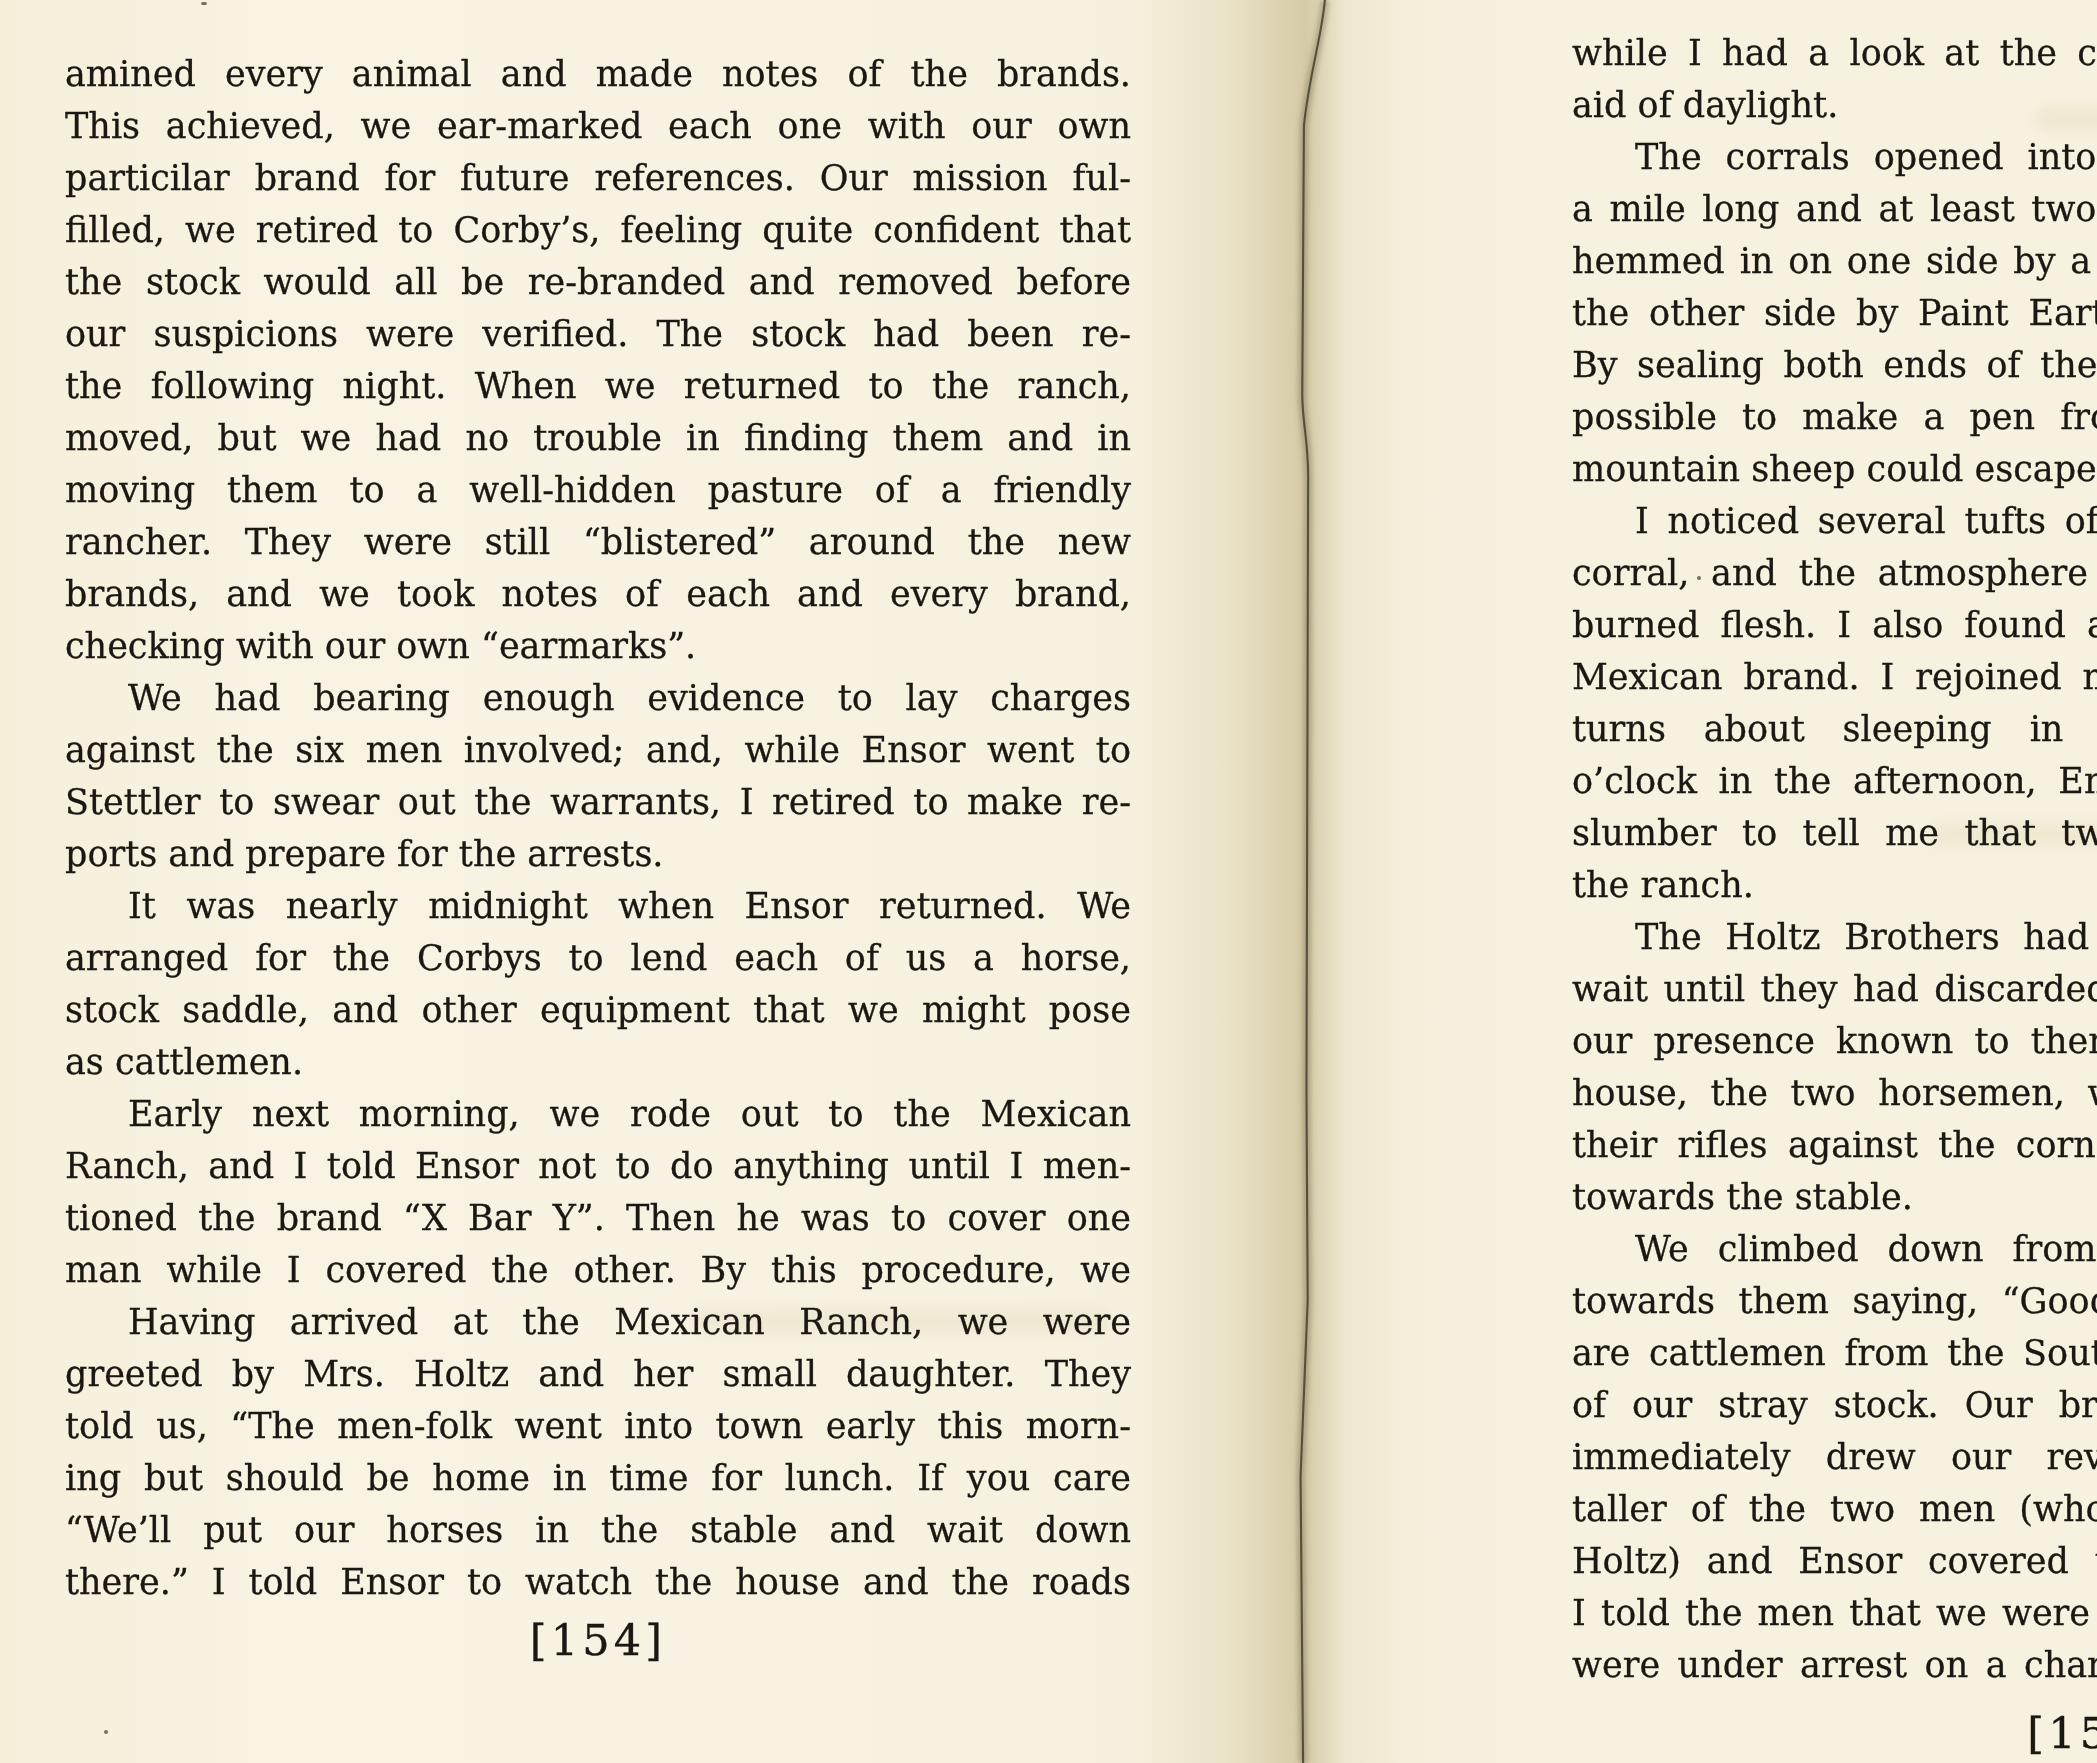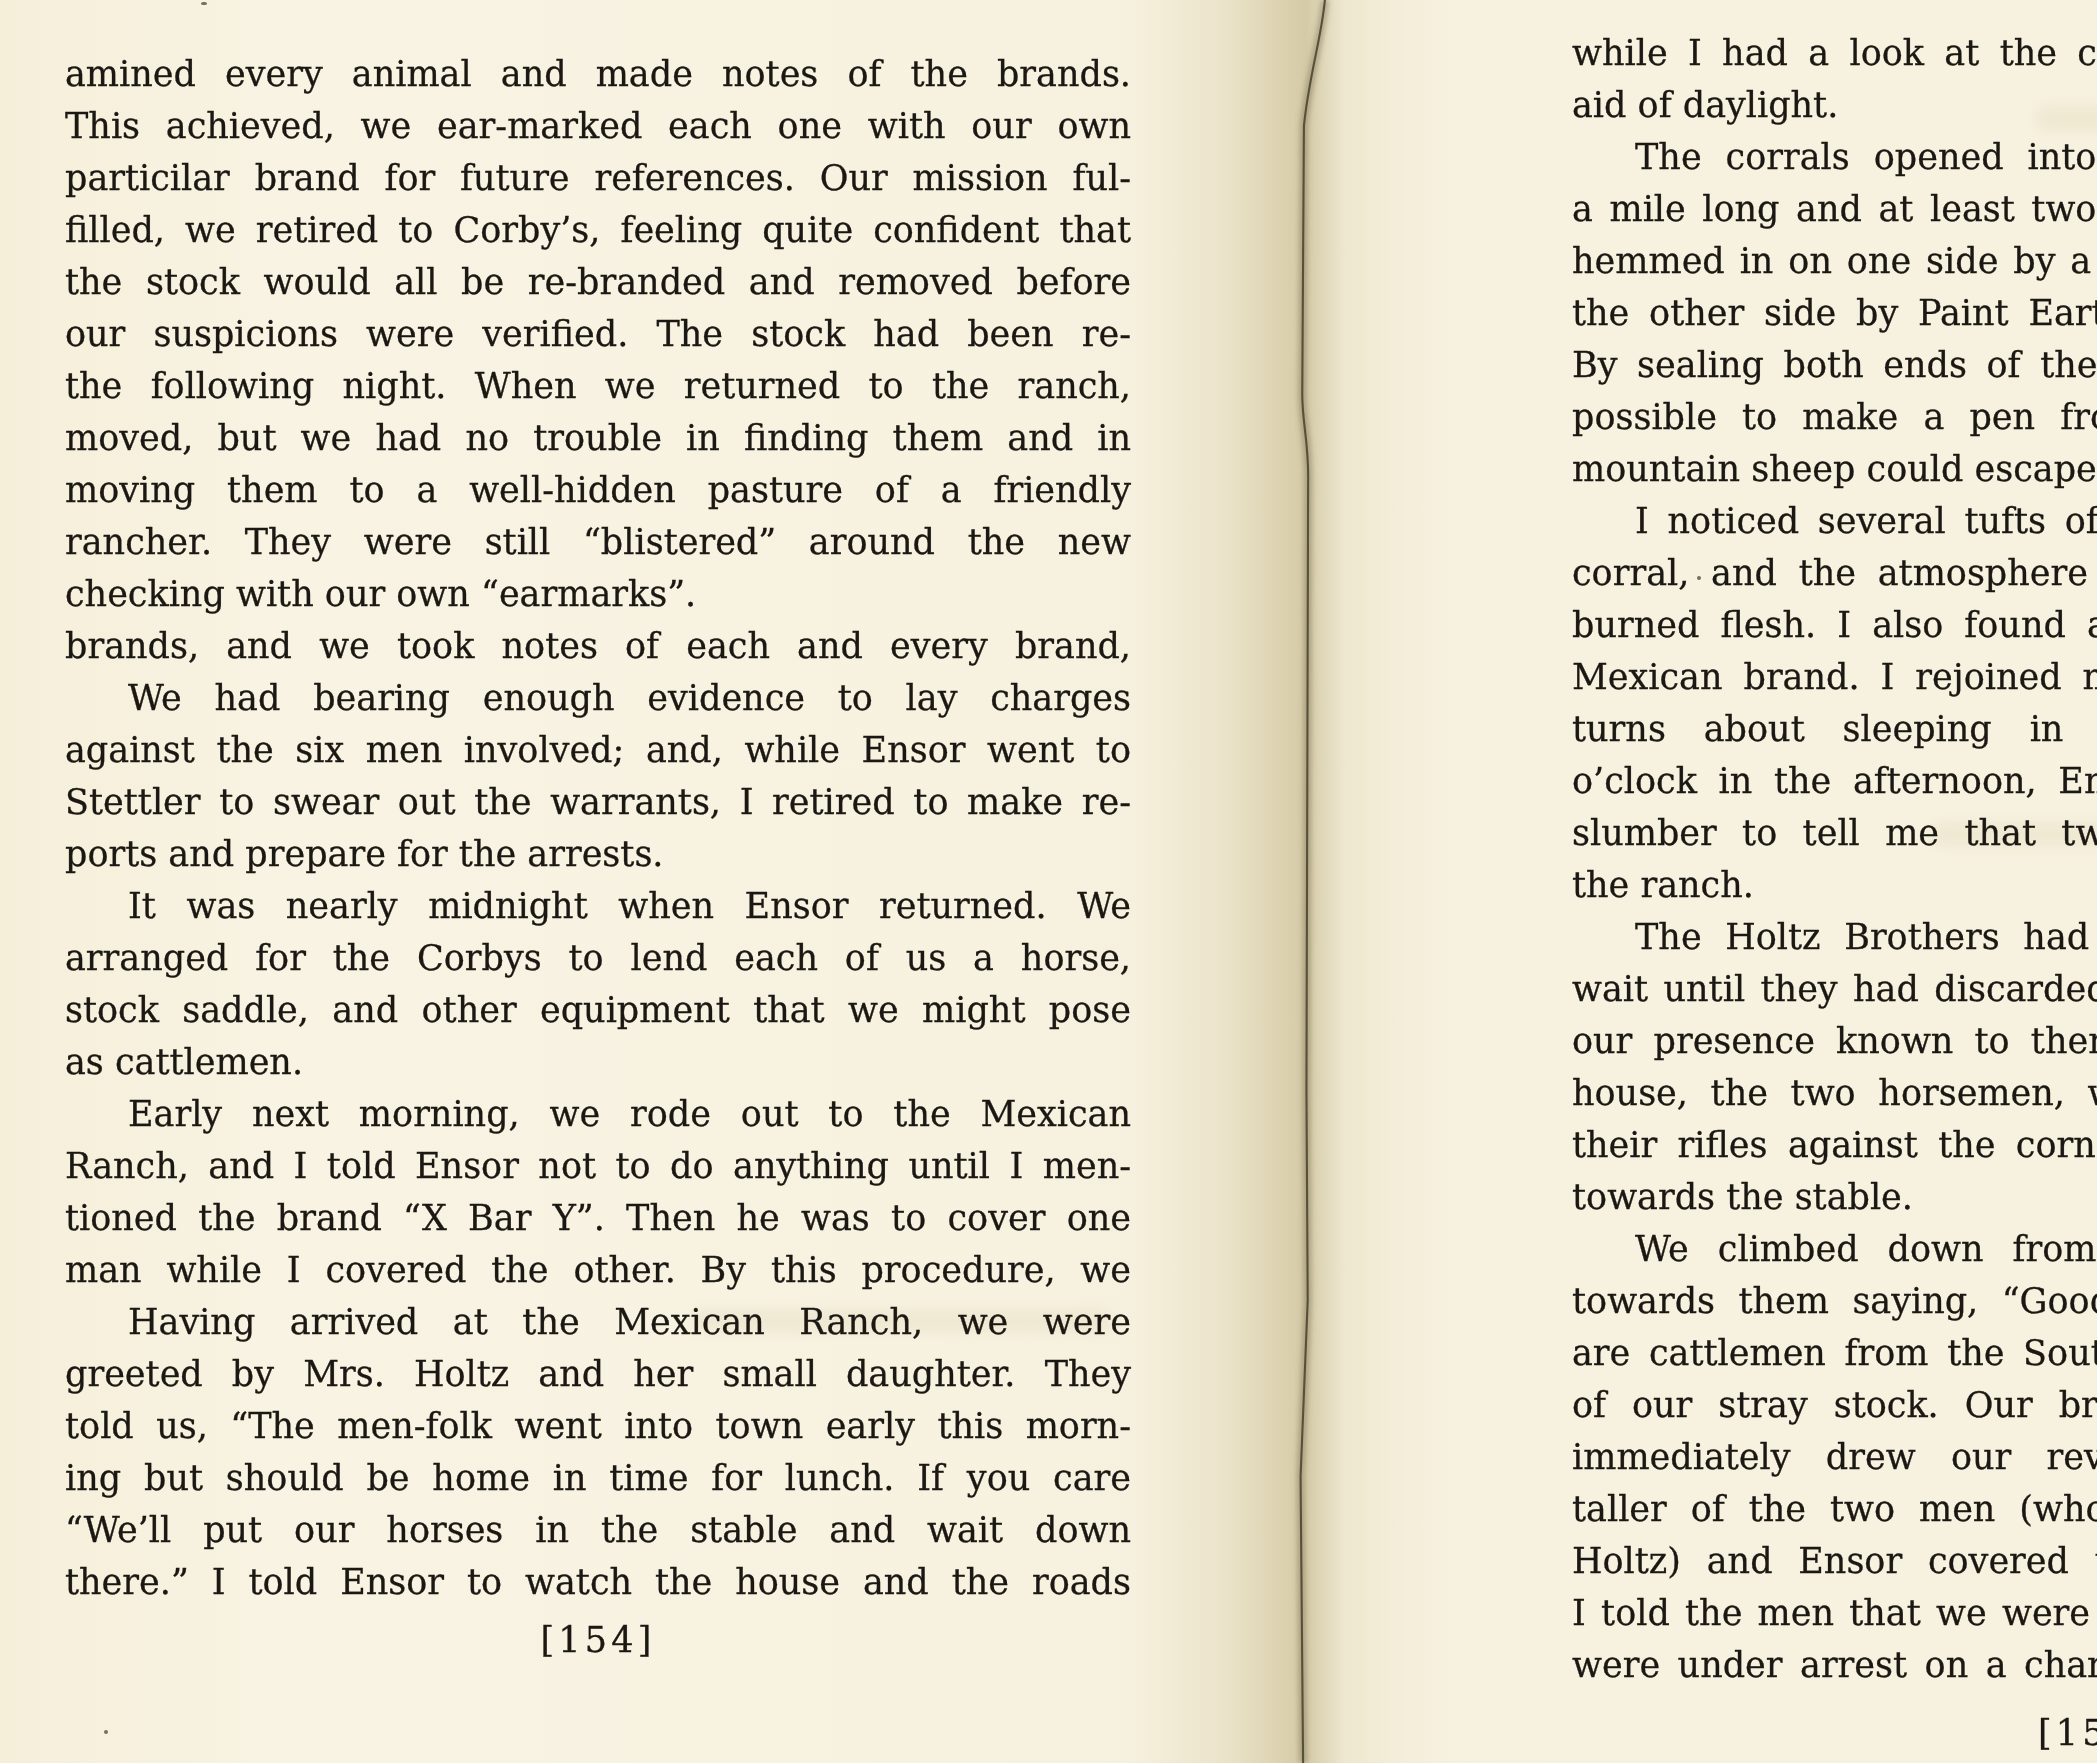--- a/index.html
+++ b/index.html
@@ -18,21 +18,21 @@
   .col-left{left:65px;top:48px;width:1066px;}
   .col-right{left:1572px;top:27px;width:1047px;}
   .line{
     height:52px;line-height:52px;font-size:35px;
     text-align:justify;text-align-last:justify;
     white-space:nowrap;overflow:visible;
   }
   .line.endline{text-align:left;text-align-last:left;}
   .line.indent{padding-left:63px;}
   .pagenum{
-    font-size:35px;line-height:40px;text-align:center;text-align-last:center;
+    font-size:43px;line-height:40px;text-align:center;text-align-last:center;
     letter-spacing:4.2px;
   }
   .col-left .pagenum{margin-top:11.7px;}
   .col-right .pagenum{margin-top:22px;}
   .gutter-shade{
     position:absolute;left:1133px;top:0;width:315px;height:100%;
     background:linear-gradient(90deg,
       rgba(213,201,160,0) 0%,
       rgba(213,201,160,0.30) 30%,
       rgba(199,186,141,0.62) 51%,
@@ -81,22 +81,22 @@
         <div class="line">amined every animal and made notes of the brands.</div>
         <div class="line">This achieved, we ear-marked each one with our own</div>
         <div class="line">particilar brand for future references.  Our mission ful-</div>
         <div class="line">filled, we retired to Corby’s, feeling quite confident that</div>
         <div class="line">the stock would all be re-branded and removed before</div>
         <div class="line">our suspicions were verified.  The stock had been re-</div>
         <div class="line">the following night.  When we returned to the ranch,</div>
         <div class="line">moved, but we had no trouble in finding them and in</div>
         <div class="line">moving them to a well-hidden pasture of a friendly</div>
         <div class="line">rancher.  They were still “blistered” around the new</div>
+        <div class="line">brands, and we took notes of each and every brand,</div>
         <div class="line endline">checking with our own “earmarks”.</div>
-        <div class="line">brands, and we took notes of each and every brand,</div>
         <div class="line indent">We had bearing enough evidence to lay charges</div>
         <div class="line">against the six men involved;  and, while Ensor went to</div>
         <div class="line">Stettler to swear out the warrants, I retired to make re-</div>
         <div class="line endline">ports and prepare for the arrests.</div>
         <div class="line indent">It was nearly midnight when Ensor returned.  We</div>
         <div class="line">arranged for the Corbys to lend each of us a horse,</div>
         <div class="line">stock saddle, and other equipment that we might pose</div>
         <div class="line endline">as cattlemen.</div>
         <div class="line indent">Early next morning, we rode out to the Mexican</div>
         <div class="line">Ranch, and I told Ensor not to do anything until I men-</div>

